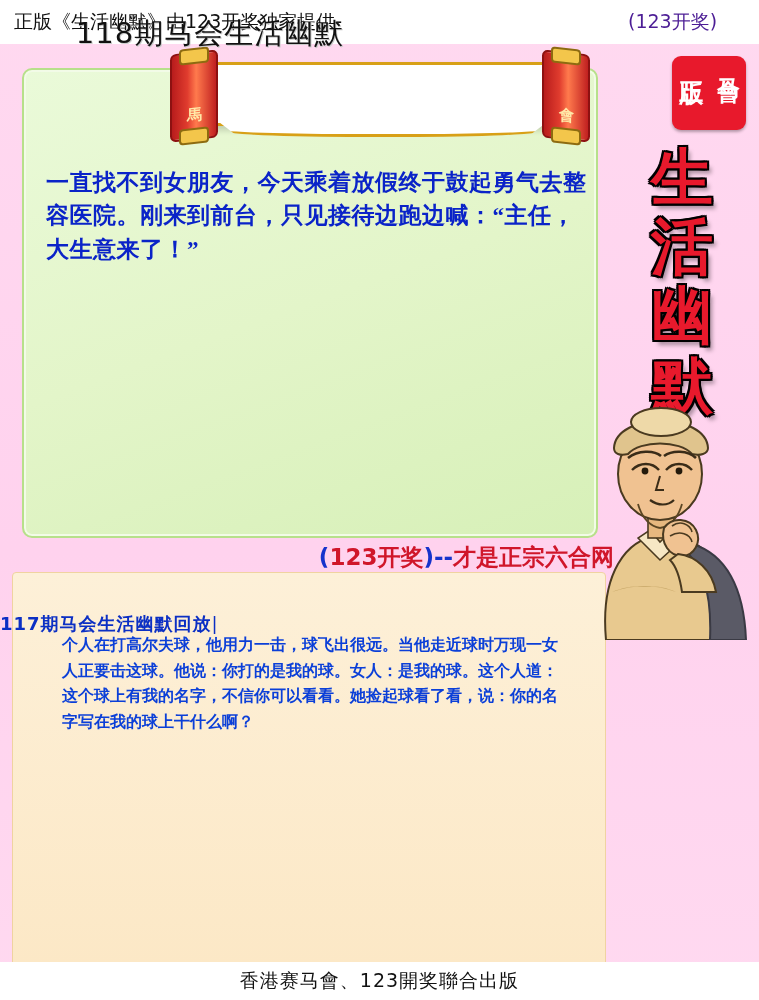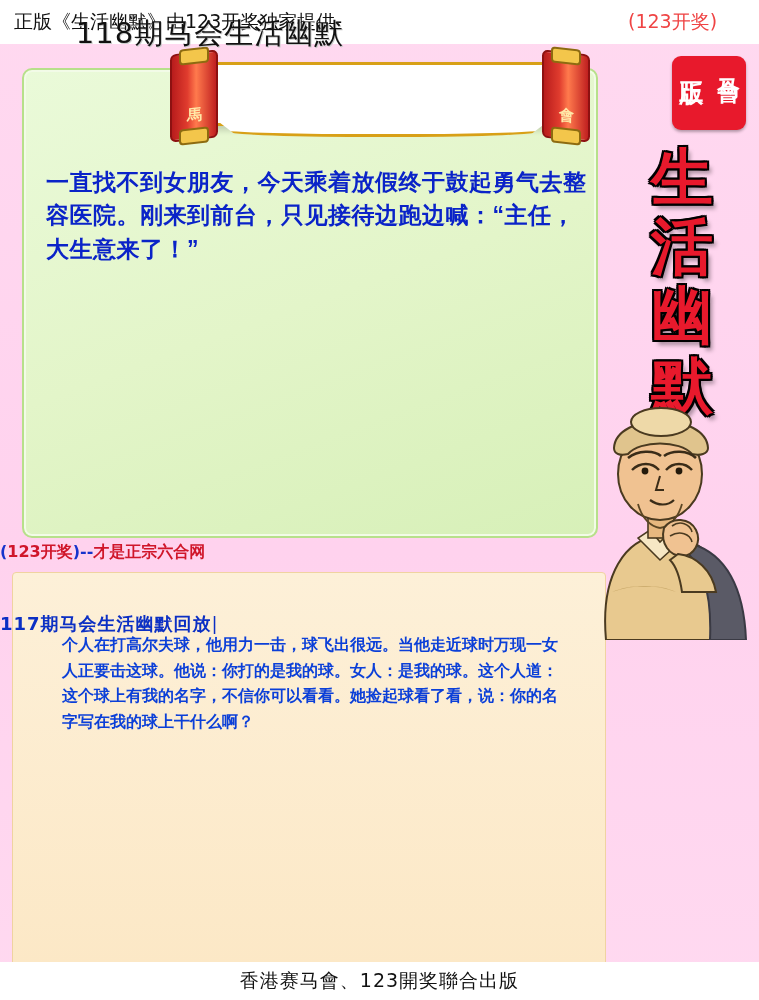--- a/index.html
+++ b/index.html
@@ -35,21 +35,21 @@
     color: #111;
     margin-left: 14px;
     letter-spacing: 0px;
     white-space: nowrap;
     font-family: "DejaVu Sans", sans-serif;
   }
   .top-bar .right {
     position: absolute;
     left: 628px;
     font-size: 19px;
-    color: #ef4444;
+    color: #4c1d95;
     white-space: nowrap;
   }
   
   .green-panel {
     position: absolute;
     left: 22px;
     top: 68px;
     width: 572px;
     height: 466px;
     background: #e6f7cf;
@@ -143,30 +143,30 @@
     position: absolute;
     left: 46px;
     top: 166px;
     width: 546px;
     font-size: 23px;
     line-height: 1.45;
     color: #0a23c8;
     font-weight: bold;
     letter-spacing: 0.5px;
     z-index: 5;
-    font-family: Liberation Sans, sans-serif;
+    font-family: Liberation Serif, serif;
   }
   
   .caption {
     position: absolute;
     left: 0;
     top: 542px;
     width: 614px;
-    text-align: left;
-    font-size: 16px;
+    text-align: right;
+    font-size: 23px;
     font-weight: bold;
     z-index: 5;
     white-space: nowrap;
   }
   .caption .blue { color: #1633cc; }
   .caption .red { color: #d0162a; }
   .caption .dash { color: #1633cc; }
   
   .cream-panel {
     position: absolute;

